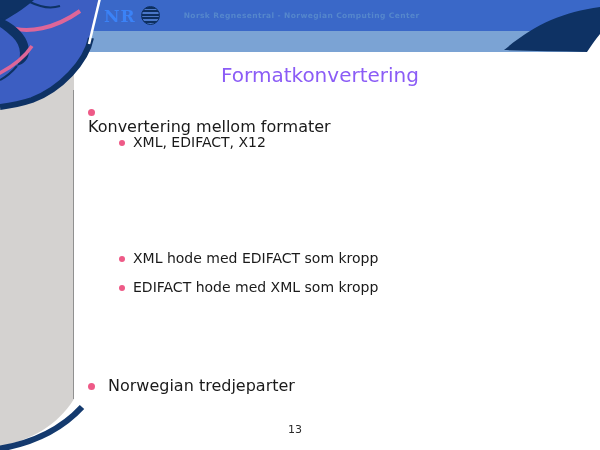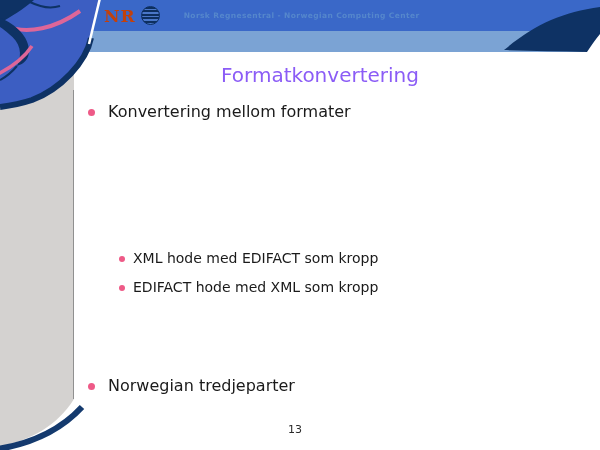--- a/index.html
+++ b/index.html
@@ -4,38 +4,38 @@
 <style>
   html,body{margin:0;padding:0;background:#888;}
   .slide{
     position:relative;width:600px;height:450px;background:#ffffff;
     overflow:hidden;font-family:"DejaVu Sans",sans-serif;
   }
   
   .hdr-top{position:absolute;top:0;left:0;width:600px;height:31px;background:#3a68c8;z-index:1;}
   .hdr-band{position:absolute;top:31px;left:0;width:600px;height:21px;background:#7ba3d4;z-index:1;}
   .logo-row{position:absolute;top:0;left:104px;height:31px;display:flex;align-items:center;z-index:2;}
-  .logo-nr{font-family:"DejaVu Serif",serif;font-weight:bold;font-size:17px;color:#c2410c;letter-spacing:1px;}
+  .logo-nr{font-family:"DejaVu Serif",serif;font-weight:bold;font-size:17px;color:#3b82f6;letter-spacing:1px;}
   .globe{width:19px;height:19px;border-radius:50%;margin-left:5px;flex:none;
          background:repeating-linear-gradient(to bottom,#0d2f5f 0 2px,#4a77c8 2px 3.5px);
          border:1.5px solid #0d2f5f;box-sizing:border-box;}
   .tagline{margin-left:24px;font-size:7.5px;font-weight:bold;color:#5587cc;letter-spacing:.4px;white-space:nowrap;}
   
   .art-left{position:absolute;top:0;left:0;z-index:3;}
   .art-swoosh{position:absolute;top:0;right:0;z-index:2;}
   
   .title{position:absolute;top:62px;left:70px;width:500px;text-align:center;
          font-size:20px;line-height:26px;color:#8b5cf6;z-index:2;}
   .li{position:absolute;display:flex;align-items:flex-start;white-space:nowrap;color:#1a1a1a;z-index:2;}
   .li .dot{border-radius:50%;background:#ee5a87;flex:none;}
   .l1{font-size:16px;line-height:22px;}
   .l1 .dot{width:7px;height:7px;margin:8px 13px 0 0;}
   .l2{font-size:14px;line-height:19px;}
   .l2 .dot{width:6px;height:6px;margin:7px 8px 0 0;}
-  .b0{top:101px;left:88px;}
+  .b0{top:101px;left:88px;flex-direction:column;}
   .b1{top:133px;left:119px;}
   .b2{top:191px;left:88px;width:360px;white-space:normal;line-height:28px;}
   .b2 .dot{margin-top:11px;}
   .b3{top:249px;left:119px;}
   .b4{top:278px;left:119px;}
   .b5{top:342px;left:88px;}
   .b6{top:375px;left:88px;}
   .pagenum{position:absolute;top:423px;left:265px;width:60px;text-align:center;
            font-size:11px;color:#2a2a2a;z-index:2;}
 </style>
@@ -74,20 +74,24 @@
     <path d="M17,66 C12,72 6,77 0,80" fill="none" stroke="#0e3264" stroke-width="2"></path>
     <path d="M-2,74 C10,68 24,58 32,46" fill="none" stroke="#dd6699" stroke-width="3.5"></path>
   </svg>
 
   <div class="title">Formatkonvertering</div>
 
   <div class="li l1 b0">
     <span class="dot"></span>
     <span>Konvertering mellom formater</span>
   </div>
+  <div class="li l2 b1">
+    <span class="dot"></span>
+    <span>XML, EDIFACT, X12</span>
+  </div>
   <div class="li l2 b3">
     <span class="dot"></span>
     <span>XML hode med EDIFACT som kropp</span>
   </div>
   <div class="li l2 b4">
     <span class="dot"></span>
     <span>EDIFACT hode med XML som kropp</span>
   </div>
   <div class="li l1 b6">
     <span class="dot"></span>

